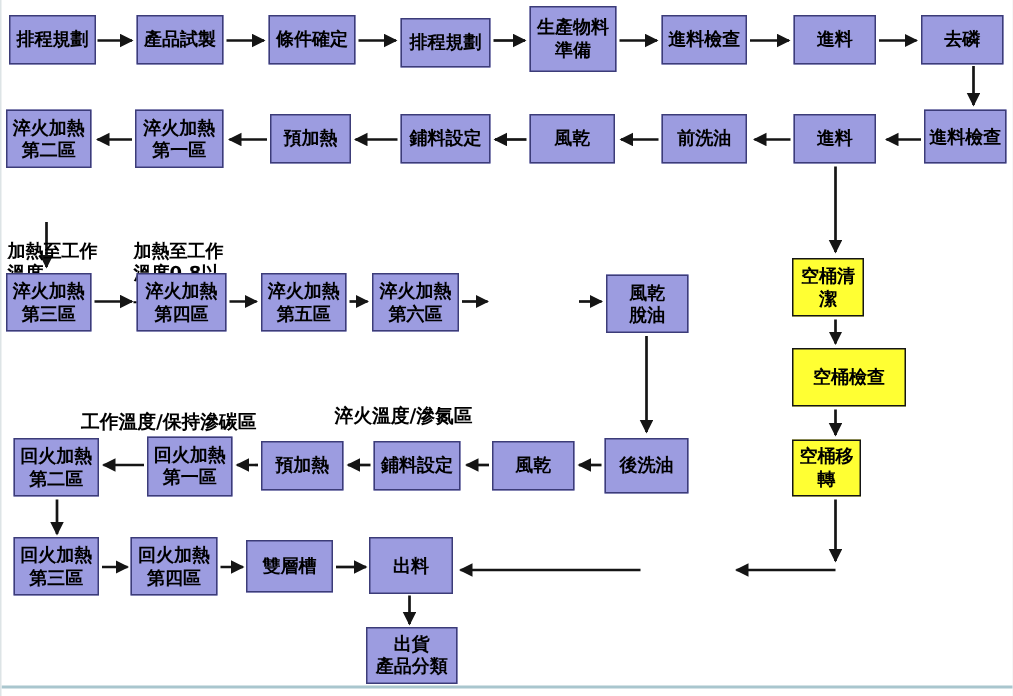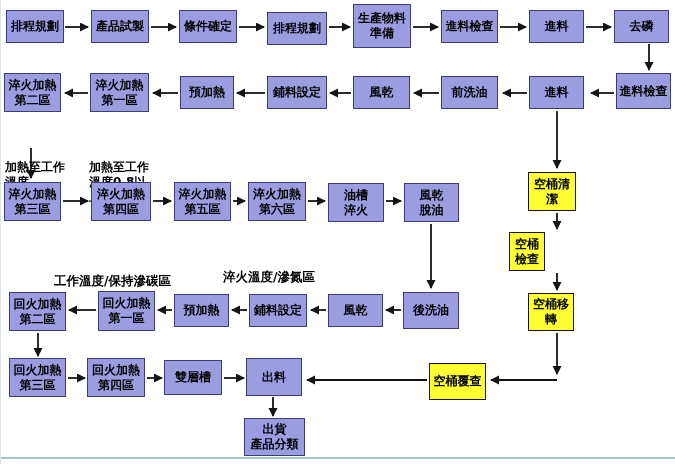--- a/index.html
+++ b/index.html
@@ -119,32 +119,29 @@
 上</div>
 
   <div class="node" style="left:3px;top:182px;width:57px;height:39px">淬火加熱
 第三區</div>
   <div class="node" style="left:90px;top:182px;width:60px;height:39px">淬火加熱
 第四區</div>
   <div class="node" style="left:173px;top:182px;width:57px;height:39px">淬火加熱
 第五區</div>
   <div class="node" style="left:247px;top:182px;width:58px;height:39px">淬火加熱
 第六區</div>
-  <div class="node" style="left:327px;top:183px;width:56px;height:39px">油槽
-淬火</div>
   <div class="node" style="left:403px;top:183px;width:55px;height:39px">風乾
 脫油</div>
 
   <div class="note big" style="left:53px;top:233px">工作溫度/保持滲碳區</div>
   <div class="note big" style="left:222px;top:229px">淬火溫度/滲氮區</div>
 
   <div class="node barrel" style="left:527px;top:172px;width:48px;height:39px">空桶清潔</div>
-  <div class="node barrel" style="left:508px;top:232px;width:36px;height:39px">空桶檢查</div>
+  <div class="node barrel" style="left:527px;top:232px;width:76px;height:39px">空桶檢查</div>
   <div class="node barrel" style="left:527px;top:293px;width:46px;height:38px">空桶移轉</div>
-  <div class="node barrel" style="left:428px;top:363px;width:57px;height:37px">空桶覆查</div>
 
   <div class="node" style="left:8px;top:292px;width:57px;height:39px">回火加熱
 第二區</div>
   <div class="node" style="left:97px;top:291px;width:57px;height:40px">回火加熱
 第一區</div>
   <div class="node" style="left:173px;top:294px;width:55px;height:33px">預加熱</div>
   <div class="node" style="left:248px;top:294px;width:58px;height:33px">鋪料設定</div>
   <div class="node" style="left:327px;top:294px;width:55px;height:33px">風乾</div>
   <div class="node" style="left:402px;top:292px;width:56px;height:37px">後洗油</div>
 

